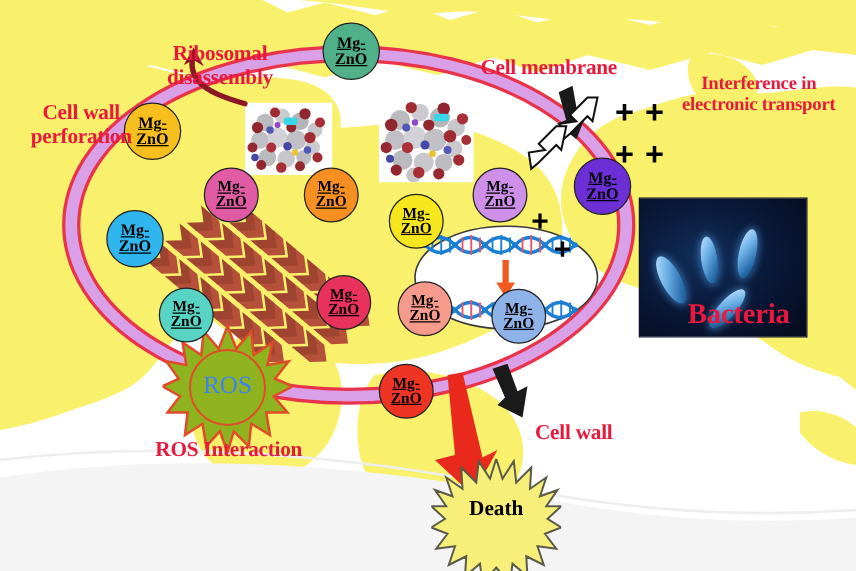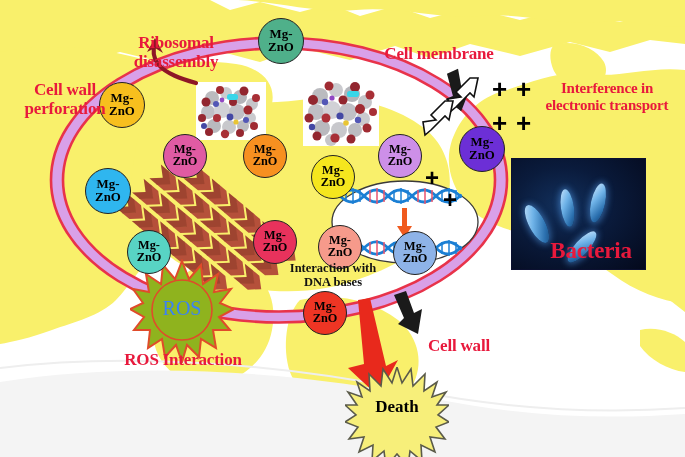--- a/index.html
+++ b/index.html
@@ -7,21 +7,21 @@
        font-family:"Liberation Serif", serif;}
   #stage{position:relative;width:685px;height:457px;background:#ffffff;overflow:hidden;}
   .layer{position:absolute;left:0;top:0;width:685px;height:457px;}
   .lbl{position:absolute;color:#e8193c;font-weight:bold;font-family:"Liberation Serif",serif;
        text-align:center;line-height:1.12;letter-spacing:-0.2px;white-space:pre-line;}
   .blklbl{position:absolute;color:#111;font-weight:bold;font-family:"Liberation Serif",serif;
        text-align:center;line-height:1.1;white-space:pre-line;}
   .np{position:absolute;border-radius:50%;border:1.3px solid #222;
       display:flex;flex-direction:column;align-items:center;justify-content:center;
       font-family:"Liberation Serif",serif;font-weight:bold;color:#000;
-      line-height:0.97;text-align:center;box-sizing:border-box;}
+      line-height:0.97;text-align:center;box-sizing:border-box;text-decoration:underline;}
   .np span{display:block;}
   .plus{position:absolute;color:#000;font-weight:bold;font-family:"Liberation Sans",sans-serif;}
   .bactbox{position:absolute;border:1px solid #0b1030;box-sizing:border-box;
      background:radial-gradient(ellipse at 38% 42%, #12305c 0%, #0a1b3c 42%, #04091c 100%);}
   .bac{position:absolute;border-radius:50%;
      background:linear-gradient(120deg,#cfe8ff 0%,#6fb3e8 38%,#2a6fae 75%,#16406e 100%);
      box-shadow:0 0 6px 2px rgba(90,170,255,.45);}
   .ros-label{position:absolute;color:#3b82f6;font-weight:normal;}
   .deathtxt{position:absolute;color:#000000;font-weight:bold;font-family:"Liberation Serif",serif;}
   .ribo{position:absolute;}
@@ -395,25 +395,23 @@
     </div>
 
   <div class="lbl" style="left:96px;top:14px;width:160px;font-size:17px;margin-top:19px;">Ribosomal
 disassembly</div>
 
   <div class="lbl" style="left:6px;top:80px;width:118px;font-size:17px;">Cell wall
 perforation</div>
 
   <div class="lbl" style="left:369px;top:44px;width:140px;font-size:17px;">Cell membrane</div>
 
-  <div class="lbl" style="left:530px;top:80px;width:154px;font-size:15px;">Interference in
+  <div class="lbl" style="left:530px;top:59px;width:154px;font-size:15px;">Interference in
 electronic transport</div>
 
   <div class="lbl" style="left:511px;top:238px;width:160px;font-size:23px;">Bacteria</div>
 
   <div class="lbl" style="left:404px;top:336px;width:110px;font-size:17px;">Cell wall</div>
 
-  <div class="blklbl" style="left:268px;top:262px;width:130px;font-size:12.5px;">Interaction with
-DNA bases</div>
 
   <div class="lbl" style="left:98px;top:350px;width:170px;font-size:17px;">ROS Interaction</div>
 
 </div>
 
 </body></html>

